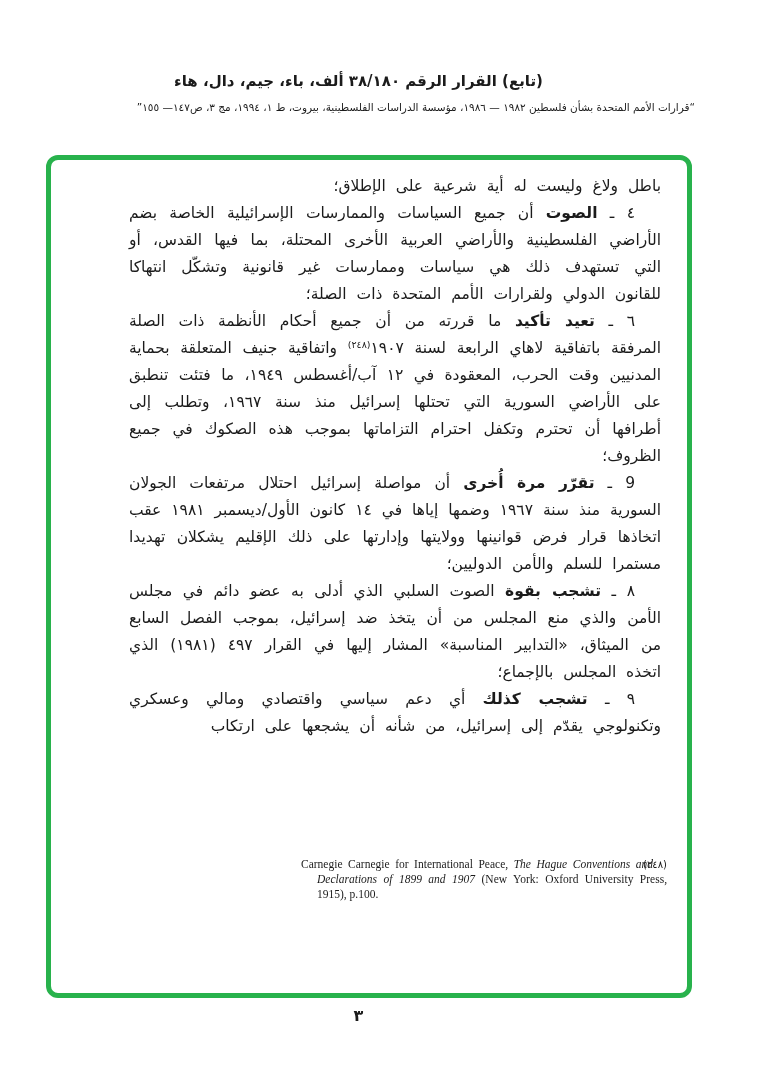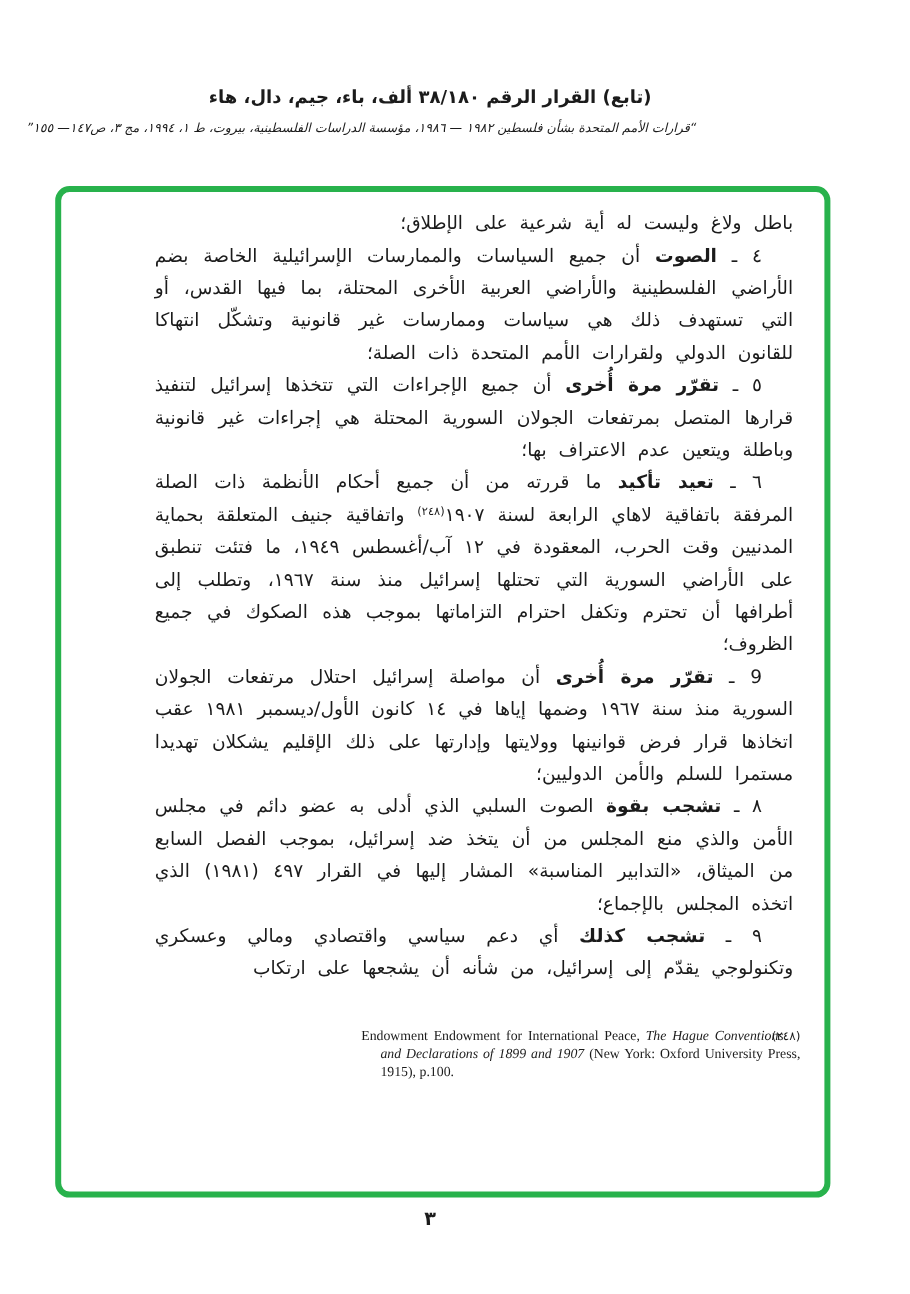--- a/index.html
+++ b/index.html
@@ -5,22 +5,22 @@
   html,body{margin:0;padding:0;background:#ffffff;}
   .page{
     position:relative;width:717px;height:1078px;background:#ffffff;
     overflow:hidden;color:var(--ink,#1b1b1b);
   }
   .header-title{
     position:absolute;top:72px;left:0;width:100%;text-align:center;direction:rtl;
     font-family:"DejaVu Sans",sans-serif;font-size:15px;font-weight:bold;letter-spacing:.2px;
   }
   .header-source{
-    position:absolute;top:101px;left:22px;right:22px;text-align:left;direction:rtl;
-    font-family:"DejaVu Sans",sans-serif;font-size:10.5px;font-style:italic;
+    position:absolute;top:101px;left:22px;right:22px;text-align:right;direction:rtl;
+    font-family:"DejaVu Sans",sans-serif;font-size:10.5px;
   }
   .frame{
     position:absolute;left:46px;top:155px;width:636px;height:833px;
     border:5px solid var(--frame,#28b24c);border-radius:12px;
   }
   .content{
     position:absolute;top:0;left:0;right:0;
     padding:13px 26px 0 66px;direction:rtl;
     font-family:"DejaVu Sans",sans-serif;font-size:15.5px;line-height:27px;
     text-align:justify;word-spacing:5px;letter-spacing:.1px;margin-left:12px;
@@ -52,27 +52,26 @@
   <div class="header-title">(تابع) القرار الرقم ٣٨/١٨٠ ألف، باء، جيم، دال، هاء</div>
 
   <div class="header-source">“قرارات الأمم المتحدة بشأن فلسطين ١٩٨٢ — ١٩٨٦، مؤسسة الدراسات الفلسطينية، بيروت، ط ١، ١٩٩٤، مج ٣، ص١٤٧— ١٥٥”</div>
 
   <div class="frame">
 
     <div class="content">
       <div>
           <p class="para"><span class="seg-n">باطل ولاغ وليست له أية شرعية على الإطلاق؛</span></p>
           <p class="para indent"><span class="seg-n">٤ ـ </span><span class="seg-em">الصوت</span><span class="seg-n"> أن جميع السياسات والممارسات الإسرائيلية الخاصة بضم الأراضي الفلسطينية والأراضي العربية الأخرى المحتلة، بما فيها القدس، أو التي تستهدف ذلك هي سياسات وممارسات غير قانونية وتشكّل انتهاكا للقانون الدولي ولقرارات الأمم المتحدة ذات الصلة؛</span></p>
-          <p class="para indent"><span class="seg-n">٥ ـ </span><span class="seg-em">تقرّر مرة أُخرى</span><span class="seg-n"> أن جميع الإجراءات التي تتخذها إسرائيل لتنفيذ قرارها المتصل بمرتفعات الجولان السورية المحتلة هي إجراءات غير قانونية وباطلة ويتعين عدم الاعتراف بها؛</span></p>
           <p class="para indent"><span class="seg-n">٦ ـ </span><span class="seg-em">تعيد تأكيد</span><span class="seg-n"> ما قررته من أن جميع أحكام الأنظمة ذات الصلة المرفقة باتفاقية لاهاي الرابعة لسنة ١٩٠٧</span><span class="seg-sup">(٢٤٨)</span><span class="seg-n"> واتفاقية جنيف المتعلقة بحماية المدنيين وقت الحرب، المعقودة في ١٢ آب/أغسطس ١٩٤٩، ما فتئت تنطبق على الأراضي السورية التي تحتلها إسرائيل منذ سنة ١٩٦٧، وتطلب إلى أطرافها أن تحترم وتكفل احترام التزاماتها بموجب هذه الصكوك في جميع الظروف؛</span></p>
           <p class="para indent"><span class="seg-n">9 ـ </span><span class="seg-em">تقرّر مرة أُخرى</span><span class="seg-n"> أن مواصلة إسرائيل احتلال مرتفعات الجولان السورية منذ سنة ١٩٦٧ وضمها إياها في ١٤ كانون الأول/ديسمبر ١٩٨١ عقب اتخاذها قرار فرض قوانينها وولايتها وإدارتها على ذلك الإقليم يشكلان تهديدا مستمرا للسلم والأمن الدوليين؛</span></p>
           <p class="para indent"><span class="seg-n">٨ ـ </span><span class="seg-em">تشجب بقوة</span><span class="seg-n"> الصوت السلبي الذي أدلى به عضو دائم في مجلس الأمن والذي منع المجلس من أن يتخذ ضد إسرائيل، بموجب الفصل السابع من الميثاق، «التدابير المناسبة» المشار إليها في القرار ٤٩٧ (١٩٨١) الذي اتخذه المجلس بالإجماع؛</span></p>
           <p class="para indent"><span class="seg-n">٩ ـ </span><span class="seg-em">تشجب كذلك</span><span class="seg-n"> أي دعم سياسي واقتصادي ومالي وعسكري وتكنولوجي يقدّم إلى إسرائيل، من شأنه أن يشجعها على ارتكاب</span></p>
         </div>
     </div>
 
-    <div class="footnote"><span class="fn-marker">(٢٤٨)</span><span class="fn-roman">Endowment Endowment for International Peace, </span><span class="fn-italic">The Hague Conventions and Declarations of 1899 and 1907</span><span class="fn-roman"> (New York: Oxford University Press, 1915), p.100.</span></div>
+    <div class="footnote"><span class="fn-marker">(٢٤٨)</span><span class="fn-roman">Carnegie Carnegie for International Peace, </span><span class="fn-italic">The Hague Conventions and Declarations of 1899 and 1907</span><span class="fn-roman"> (New York: Oxford University Press, 1915), p.100.</span></div>
 
   </div>
 
   <div class="page-number">٣</div>
 
 </div>
 
 </body></html>

